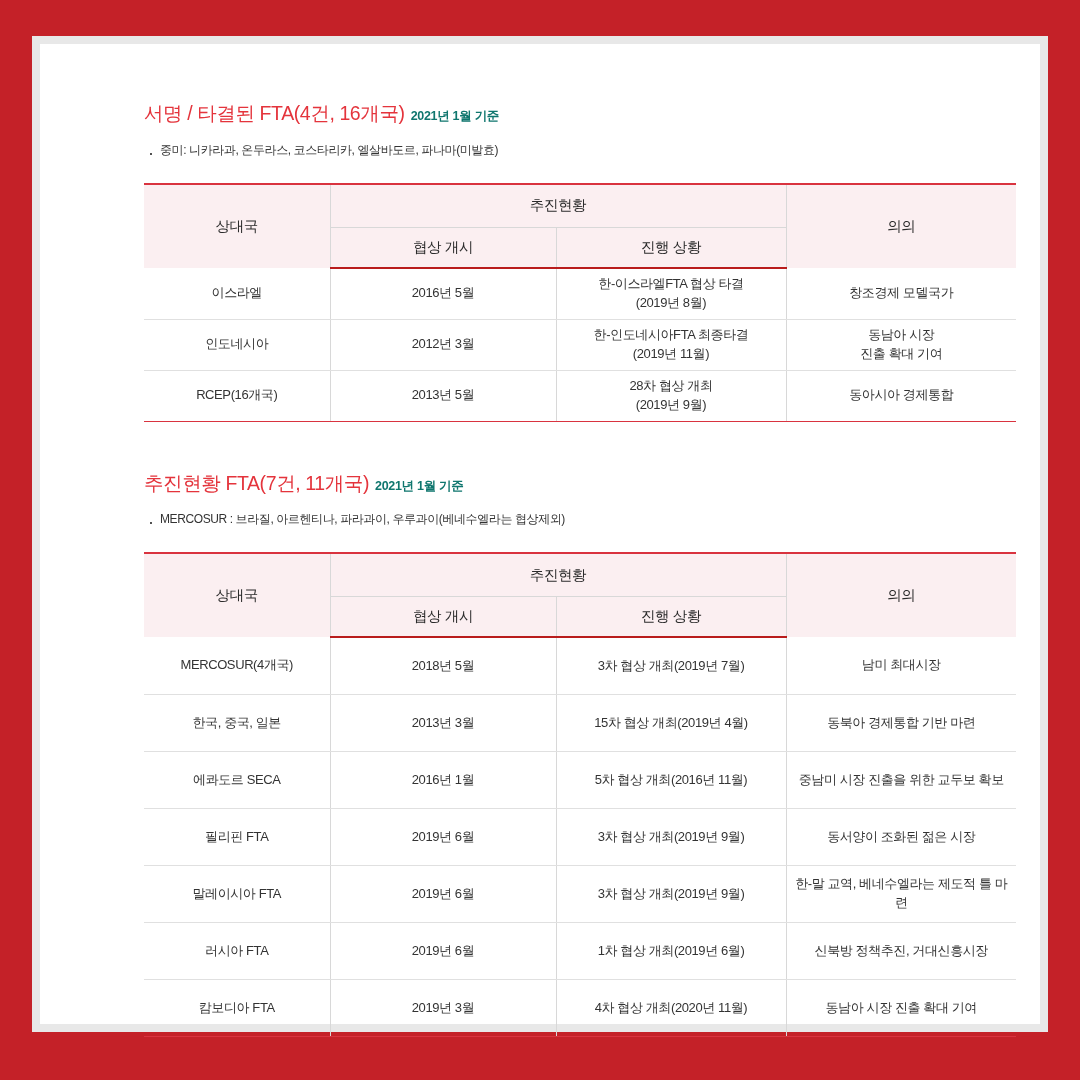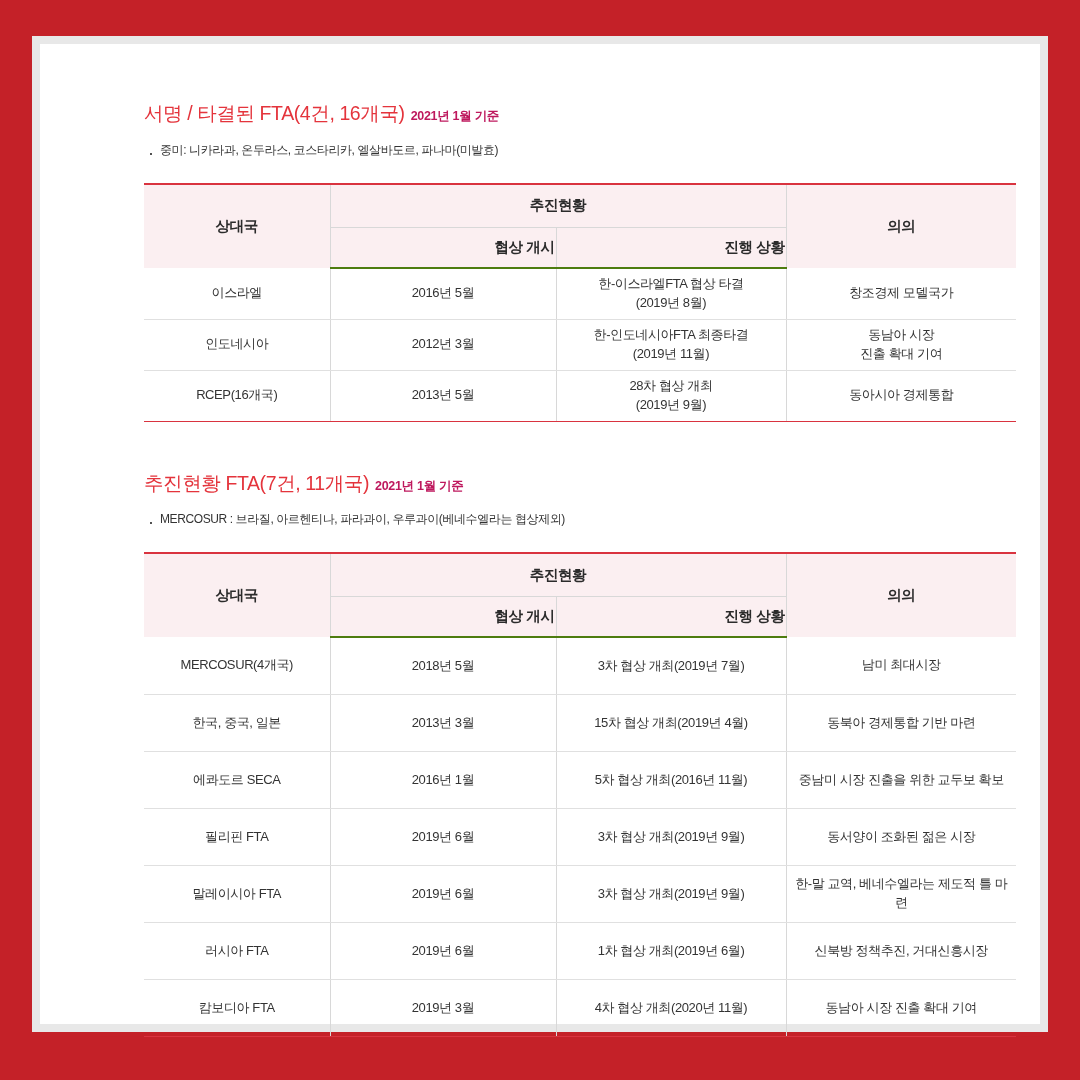--- a/index.html
+++ b/index.html
@@ -43,21 +43,21 @@
     line-height: 1.2;
     white-space: nowrap;
   }
   .section-title .title-main {
     color: #e4343c;
     font-size: 19.5px;
     font-weight: normal;
     letter-spacing: -0.4px;
   }
   .section-title .title-sub {
-    color: #be185d;
+    color: #0f766e;
     font-size: 12.5px;
     font-weight: bold;
     letter-spacing: -0.3px;
     margin-left: 6px;
   }
 
   
   .bullets {
     margin: 0 0 22px 2px;
     padding: 0;
@@ -88,30 +88,29 @@
     table-layout: fixed;
   }
   table.fta th, table.fta td {
     text-align: center;
     vertical-align: middle;
     letter-spacing: -0.4px;
     color: #333333;
   }
   table.fta thead th {
     background: #fbeff1;
-    font-weight: bold;
+    font-weight: normal;
     font-size: 14.5px;
     color: #2b2b2b;
   }
   table.fta thead tr.hdr-top th {
     border-top: 2px solid #d9333f;
   }
   table.fta thead tr:last-child th {
-    border-bottom: 2px solid #4d7c0f;
-    text-align: right;
+    border-bottom: 2px solid #b91c1c;
   }
   .v-sep-r { border-right: 1px solid #d8d8d8; }
   .h-sep-under { border-bottom: 1px solid #d8d8d8; }
 
   table.fta tbody td {
     border-bottom: 1px solid #e0e0e0;
     font-size: 13px;
     line-height: 1.45;
   }
   table.fta tbody tr:last-child td {

